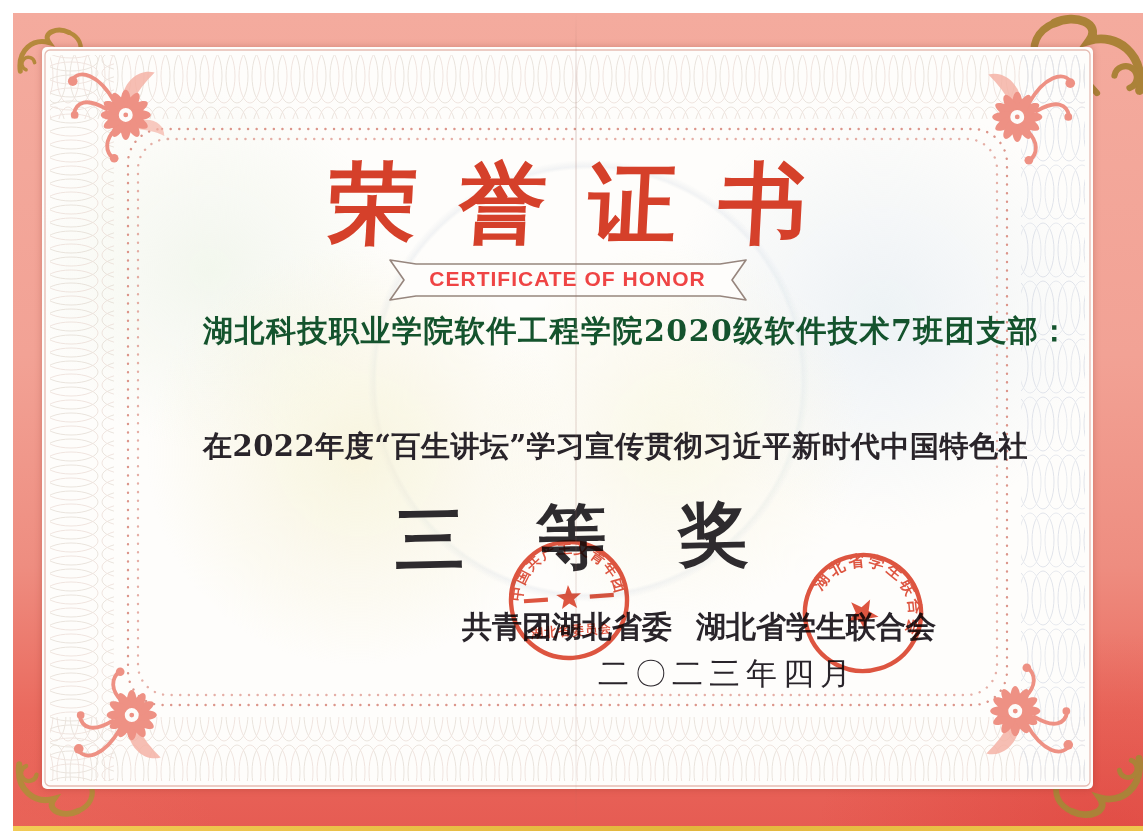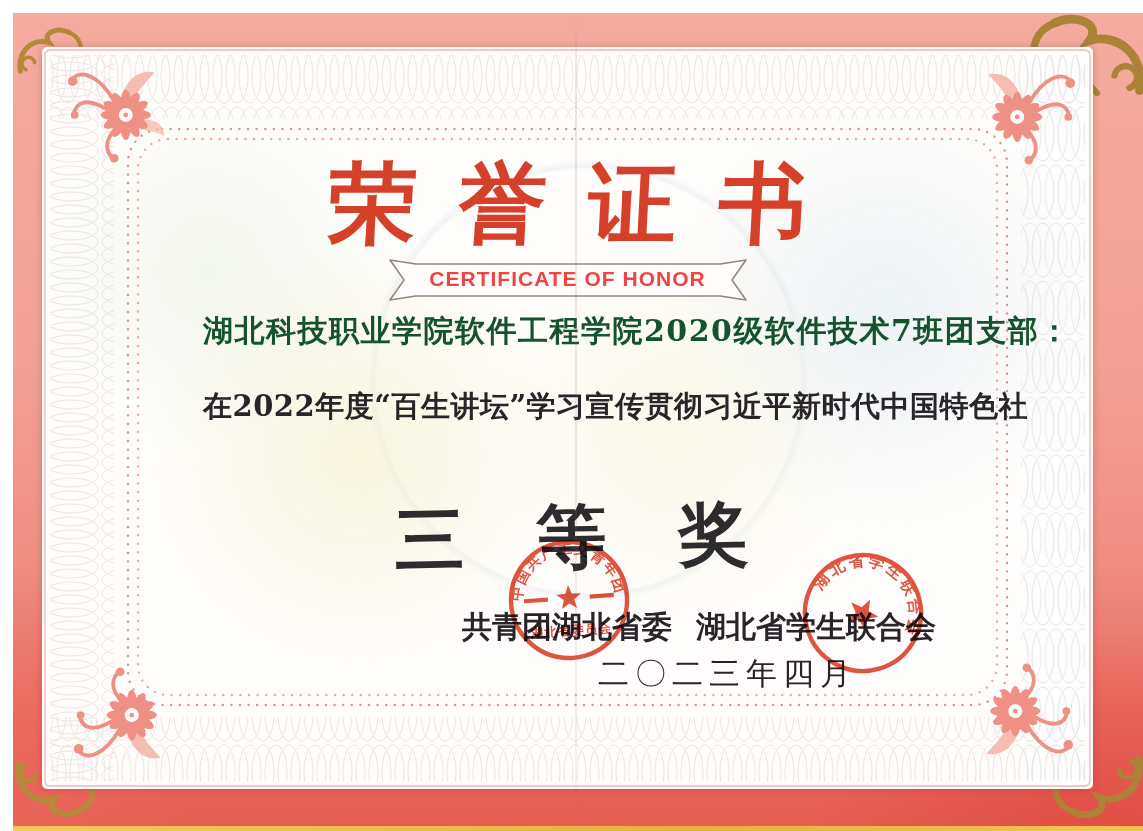--- a/index.html
+++ b/index.html
@@ -63,21 +63,21 @@
     position:absolute;inset:0;display:flex;align-items:center;justify-content:center;
     font-family:"Liberation Sans","DejaVu Sans",sans-serif;font-weight:bold;
     font-size:21px;color:#ef4444;letter-spacing:1px;padding-bottom:2px;
   }
   .recipient{
     position:absolute;top:264px;left:121px;font-size:30px;font-weight:600;
     letter-spacing:1.5px;color:#14532d;white-space:nowrap;margin-left:40px;
   }
   .body-par{position:absolute;top:336px;left:101px;width:872px;font-size:29px;font-weight:bold;
     line-height:46px;letter-spacing:.5px;color:#29242a;}
-  .body-line{white-space:nowrap;}
+  .body-line{white-space:nowrap;margin-top:40px;}
   .body-line.indent{text-indent:60px;}
   .award{
     position:absolute;top:444px;left:0;width:100%;text-align:center;
     font-size:70px;font-weight:bold;color:#2e2b2e;
     letter-spacing:72px;padding-left:80px;box-sizing:border-box;
     transform:rotate(-1.2deg);
   }
   .issuers{
     position:absolute;top:560px;left:420px;display:flex;gap:24px;
     font-size:30px;font-weight:bold;white-space:nowrap;

